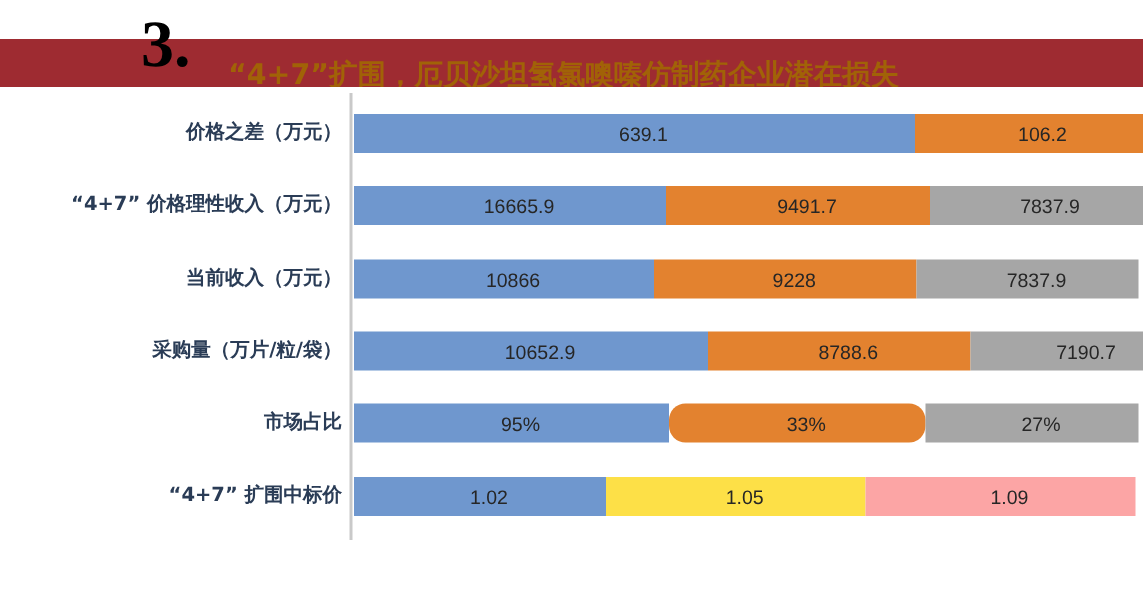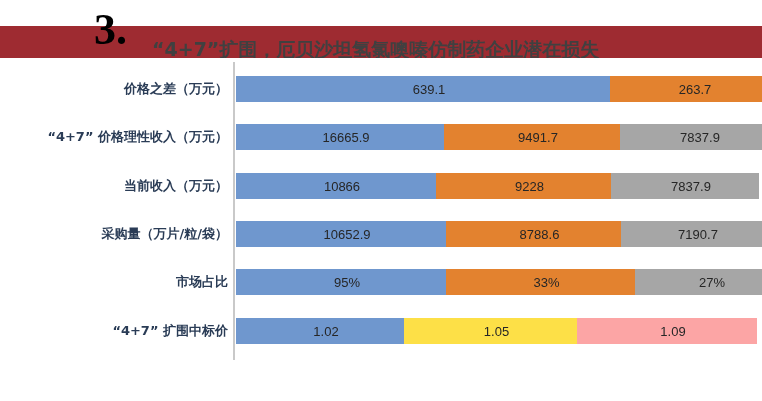--- a/index.html
+++ b/index.html
@@ -13,21 +13,21 @@
   #root{position:absolute;left:0;top:0;width:762px;height:401px;overflow:hidden;}
 
   
   .banner{
     position:absolute;left:0;top:26px;width:762px;height:32px;
     background:#9e2b31;
   }
   .banner-title{
     position:absolute;left:152px;top:26px;width:600px;height:48px;
     display:flex;align-items:center;
-    color:#404040;
+    color:#a16207;
     font-size:19px;font-weight:bold;
     letter-spacing:0px;
     white-space:nowrap;
     font-family:"DejaVu Sans","Liberation Sans",sans-serif;
   }
   .banner-num{
     position:absolute;left:94px;top:8px;
     color:#000000;
     font-family:"Liberation Serif","DejaVu Serif",serif;
     font-size:44px;font-weight:bold;
@@ -101,21 +101,21 @@
         <div class="cat-label" style="top: 213px;">市场占比</div>
         <div class="cat-label" style="top: 262px;">“4+7” 扩围中标价</div>
       </div>
 
     <div class="plot">
         <div class="bar-row" style="top: 14px;">
           <div class="seg" style="width: 374px; background: rgb(111, 151, 206);">
             <span>639.1</span>
           </div>
           <div class="seg" style="width: 158px; background: rgb(227, 130, 47);">
-            <span>263.7</span>
+            <span>106.2</span>
           </div>
         </div>
         <div class="bar-row" style="top: 62px;">
           <div class="seg" style="width: 208px; background: rgb(111, 151, 206);">
             <span>16665.9</span>
           </div>
           <div class="seg" style="width: 176px; background: rgb(227, 130, 47);">
             <span>9491.7</span>
           </div>
           <div class="seg" style="width: 148px; background: rgb(166, 166, 166);">
@@ -127,35 +127,35 @@
             <span>10866</span>
           </div>
           <div class="seg" style="width: 175px; background: rgb(227, 130, 47);">
             <span>9228</span>
           </div>
           <div class="seg" style="width: 148px; background: rgb(166, 166, 166);">
             <span>7837.9</span>
           </div>
         </div>
         <div class="bar-row" style="top: 159px;">
-          <div class="seg" style="width: 210px; background: rgb(111, 151, 206);">
+          <div class="seg" style="width: 236px; background: rgb(111, 151, 206);">
             <span>10652.9</span>
           </div>
           <div class="seg" style="width: 175px; background: rgb(227, 130, 47);">
             <span>8788.6</span>
           </div>
           <div class="seg" style="width: 142px; background: rgb(166, 166, 166);">
             <span>7190.7</span>
           </div>
         </div>
         <div class="bar-row" style="top: 207px;">
           <div class="seg" style="width: 210px; background: rgb(111, 151, 206);">
             <span>95%</span>
           </div>
-          <div class="seg" style="width: 189px; background: rgb(227, 130, 47);">
+          <div class="seg" style="width: 171px; background: rgb(227, 130, 47); border-radius: 11px;">
             <span>33%</span>
           </div>
           <div class="seg" style="width: 142px; background: rgb(166, 166, 166);">
             <span>27%</span>
           </div>
         </div>
         <div class="bar-row" style="top: 256px;">
           <div class="seg" style="width: 168px; background: rgb(111, 151, 206);">
             <span>1.02</span>
           </div>

